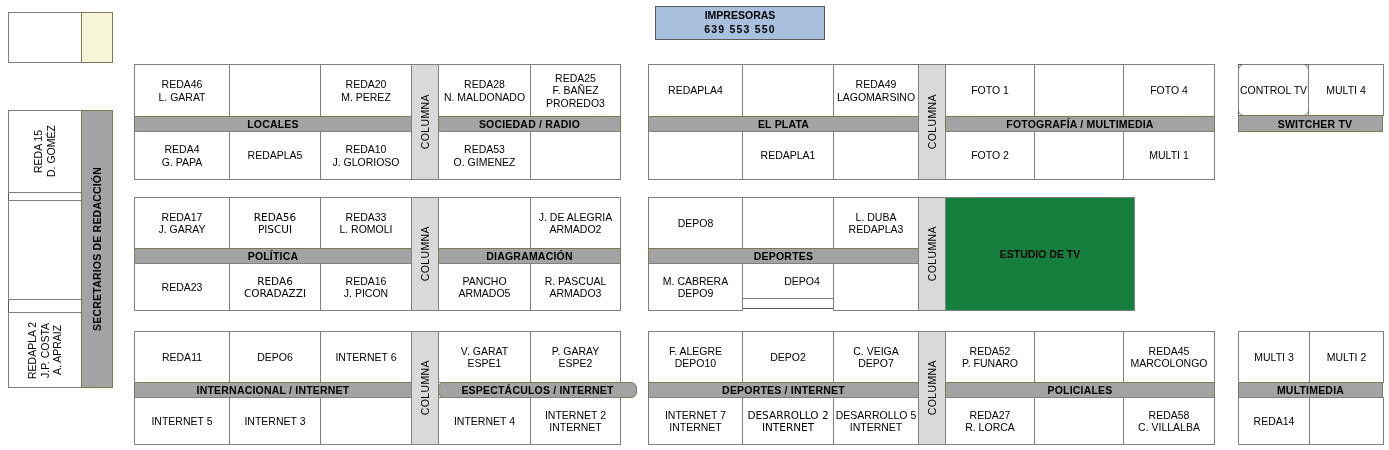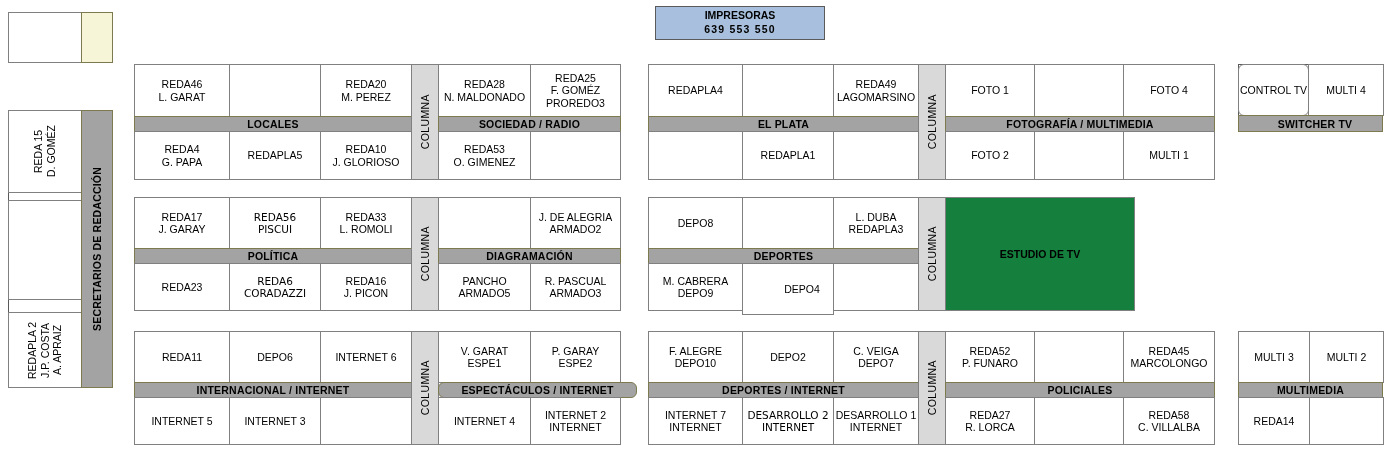--- a/index.html
+++ b/index.html
@@ -119,21 +119,21 @@
   <div class="abs cell" style="left:185px;top:66px;width:92px;height:49px;">REDA10
 J. GLORIOSO</div>
 
   <div class="abs columna" style="left:276px;top:-1px;width:28px;height:116px;">
     <span>COLUMNA</span>
   </div>
 
   <div class="abs cell" style="left:303px;top:-1px;width:93px;height:53px;">REDA28
 N. MALDONADO</div>
   <div class="abs cell" style="left:395px;top:-1px;width:91px;height:53px;">REDA25
-F. GOMÉZ
+F. BAÑEZ
 PROREDO3</div>
   <div class="abs band" style="left:303px;top:51px;width:183px;height:16px;">SOCIEDAD / RADIO</div>
   <div class="abs cell" style="left:303px;top:66px;width:93px;height:49px;">REDA53
 O. GIMENEZ</div>
   <div class="abs cell" style="left:395px;top:66px;width:91px;height:49px;"></div>
 </div>
 
 <div class="abs blockouter" style="left:648px;top:64px;width:564px;height:114px;">
   <div class="abs cell" style="left:-1px;top:-1px;width:95px;height:53px;">REDAPLA4</div>
   <div class="abs cell" style="left:93px;top:-1px;width:92px;height:53px;"></div>
@@ -188,21 +188,21 @@
 </div>
 
 <div class="abs blockouter" style="left:648px;top:197px;width:484px;height:112px;">
   <div class="abs cell" style="left:-1px;top:-1px;width:95px;height:52px;">DEPO8</div>
   <div class="abs cell" style="left:93px;top:-1px;width:92px;height:52px;"></div>
   <div class="abs cell" style="left:184px;top:-1px;width:86px;height:52px;">L. DUBA
 REDAPLA3</div>
   <div class="abs band" style="left:-1px;top:50px;width:271px;height:16px;">DEPORTES</div>
   <div class="abs cell" style="left:-1px;top:65px;width:95px;height:48px;">M. CABRERA
 DEPO9</div>
-  <div class="abs cell" style="left:93px;top:65px;width:92px;height:52px;padding-left:28px;">DEPO4</div>
+  <div class="abs cell" style="left:93px;top:65px;width:92px;height:36px;padding-left:28px;">DEPO4</div>
   <div class="abs cell" style="left:184px;top:65px;width:86px;height:48px;"></div>
   <div class="abs columna" style="left:269px;top:-1px;width:28px;height:114px;">
     <span>COLUMNA</span>
   </div>
   <div class="abs studio" style="left:296px;top:-1px;width:190px;height:114px;">
     <span>ESTUDIO DE TV</span>
   </div>
 </div>
 
 <div class="abs blockouter" style="left:134px;top:331px;width:484px;height:112px;">
@@ -230,21 +230,21 @@
   <div class="abs cell" style="left:-1px;top:-1px;width:95px;height:52px;">F. ALEGRE
 DEPO10</div>
   <div class="abs cell" style="left:93px;top:-1px;width:92px;height:52px;">DEPO2</div>
   <div class="abs cell" style="left:184px;top:-1px;width:86px;height:52px;">C. VEIGA
 DEPO7</div>
   <div class="abs band" style="left:-1px;top:50px;width:271px;height:16px;">DEPORTES / INTERNET</div>
   <div class="abs cell" style="left:-1px;top:65px;width:95px;height:48px;">INTERNET 7
 INTERNET</div>
   <div class="abs cell serif" style="left:93px;top:65px;width:92px;height:48px;">DESARROLLO 2
 INTERNET</div>
-  <div class="abs cell" style="left:184px;top:65px;width:86px;height:48px;">DESARROLLO 1
+  <div class="abs cell" style="left:184px;top:65px;width:86px;height:48px;">DESARROLLO 5
 INTERNET</div>
   <div class="abs columna" style="left:269px;top:-1px;width:28px;height:114px;">
     <span>COLUMNA</span>
   </div>
   <div class="abs cell" style="left:296px;top:-1px;width:90px;height:52px;">REDA52
 P. FUNARO</div>
   <div class="abs cell" style="left:385px;top:-1px;width:90px;height:52px;"></div>
   <div class="abs cell" style="left:474px;top:-1px;width:92px;height:52px;">REDA45
 MARCOLONGO</div>
   <div class="abs band" style="left:296px;top:50px;width:270px;height:16px;">POLICIALES</div>

